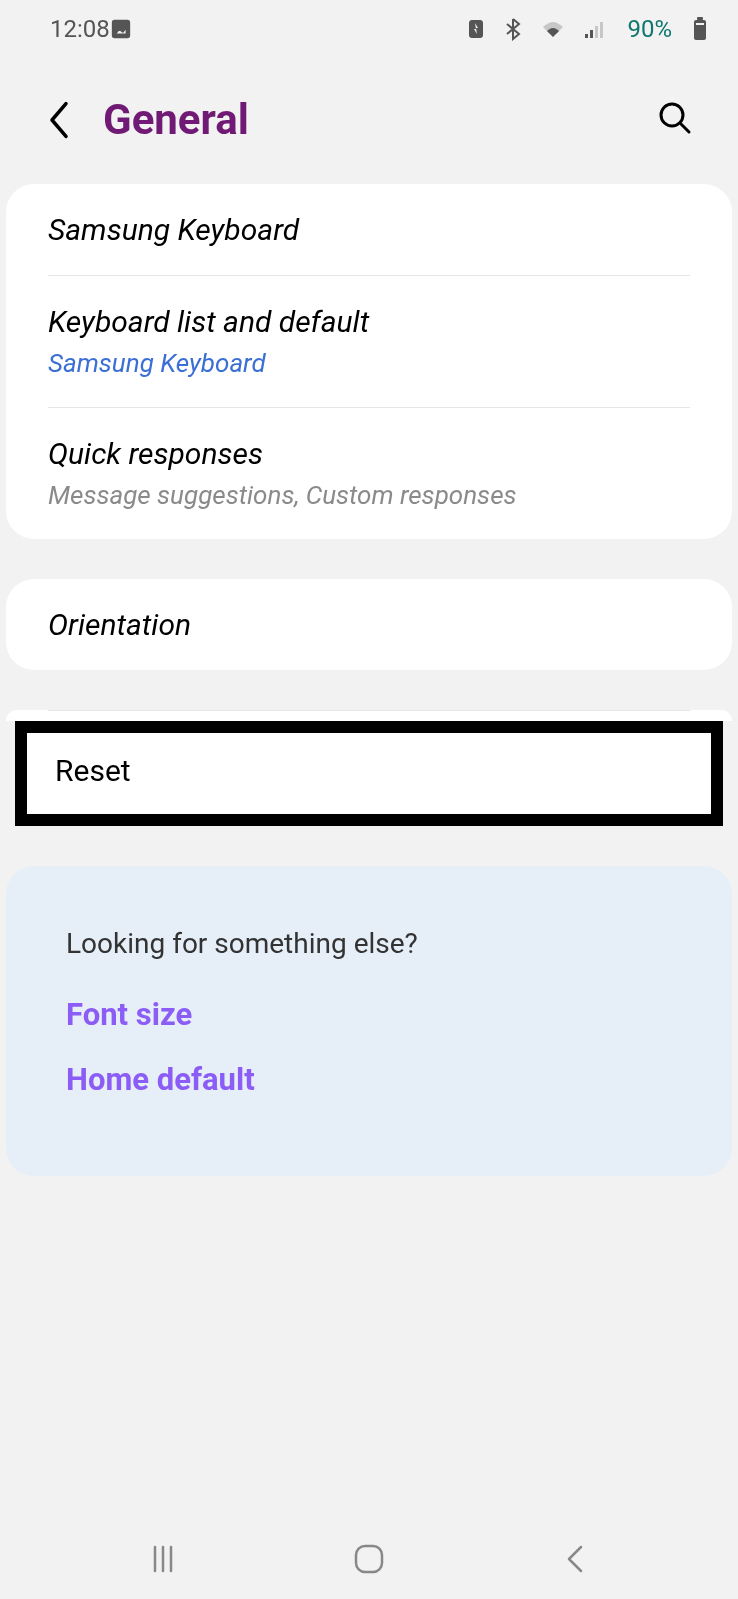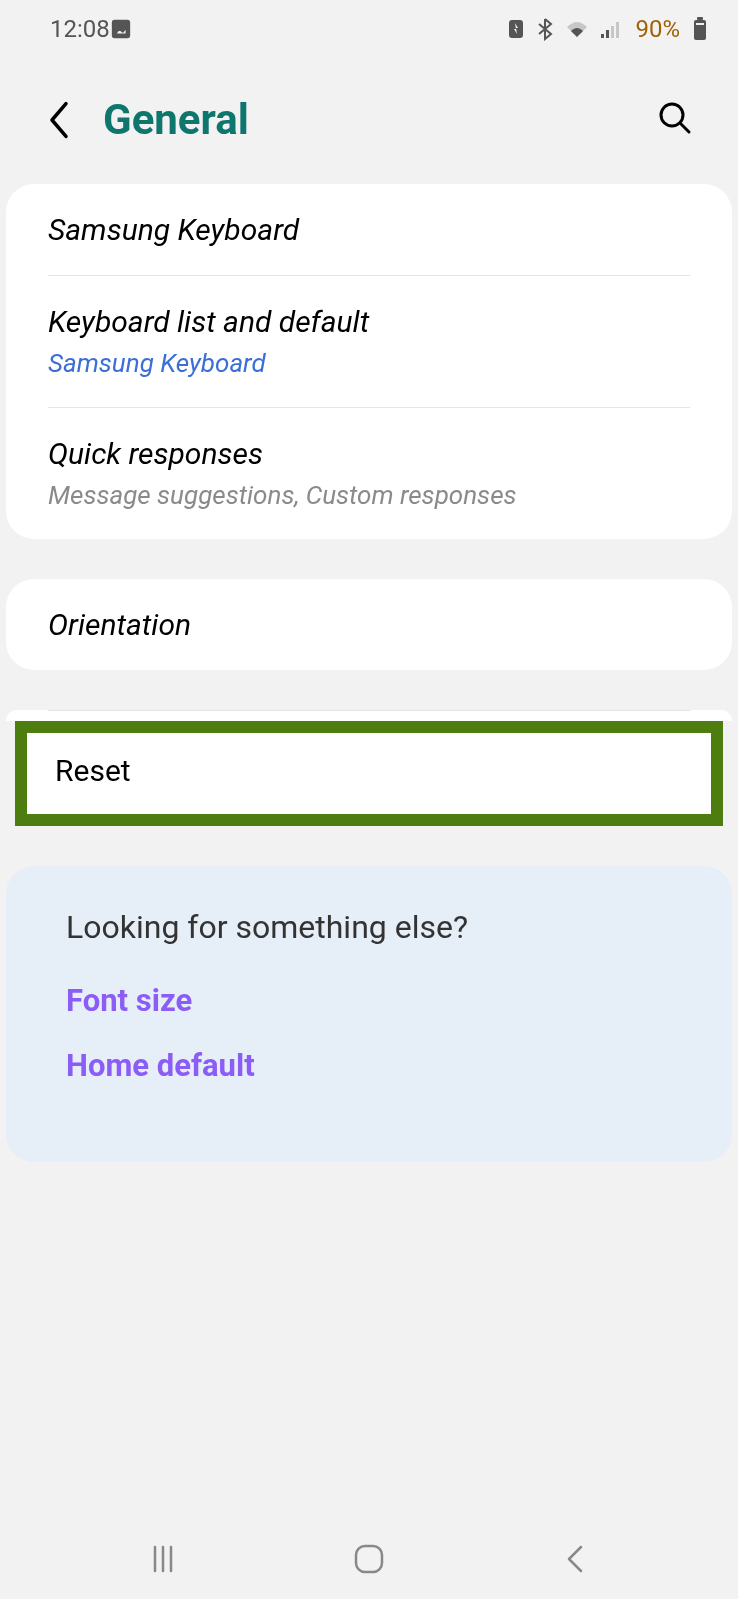--- a/index.html
+++ b/index.html
@@ -25,42 +25,42 @@
     .status-left {
       display: flex;
       align-items: center;
       gap: 0;
       color: #555;
       font-size: 24px;
     }
     .status-right {
       display: flex;
       align-items: center;
-      gap: 12px;
-      color: #a16207;
+      gap: 20px;
+      color: #0f766e;
       font-size: 24px;
     }
     .status-icon {
       display: inline-flex;
       align-items: center;
     }
     .header {
       display: flex;
       align-items: center;
       padding: 40px 30px 40px 45px;
       gap: 30px;
     }
     .back-arrow {
       display: flex;
       align-items: center;
     }
     .header-title {
       font-size: 42px;
       font-weight: 700;
-      color: #0f766e;
+      color: #701a75;
       flex: 1;
     }
     .search-icon {
       margin-left: auto;
       margin-right: 15px;
     }
     .card {
       background: #fff;
       border-radius: 28px;
       margin: 0 6px;
@@ -88,38 +88,39 @@
     }
     .divider {
       height: 1px;
       background: #e5e5e5;
       margin: 0 42px;
     }
     .card-gap {
       height: 40px;
     }
     .highlight-box {
-      border: 12px solid #4d7c0f;
+      border: 12px solid #000000;
       margin: 0 15px 0 15px;
       padding: 18px 28px 24px 28px;
       background: #fff;
     }
     .highlight-box .list-item-title {
       font-size: 30px;
     }
     .suggestions-card {
       background: #e6eef8;
       border-radius: 28px;
       margin: 40px 6px 0 6px;
       padding: 42px 60px 50px 60px;
     }
     .suggestions-title {
-      font-size: 32px;
+      font-size: 28px;
       color: #333;
       margin-bottom: 36px;
+      margin-top: 19px;
     }
     .suggestion-link {
       font-size: 31px;
       font-weight: 700;
       color: #8b5cf6;
       margin-bottom: 28px;
       display: block;
     }
     .nav-bar {
       position: absolute;

